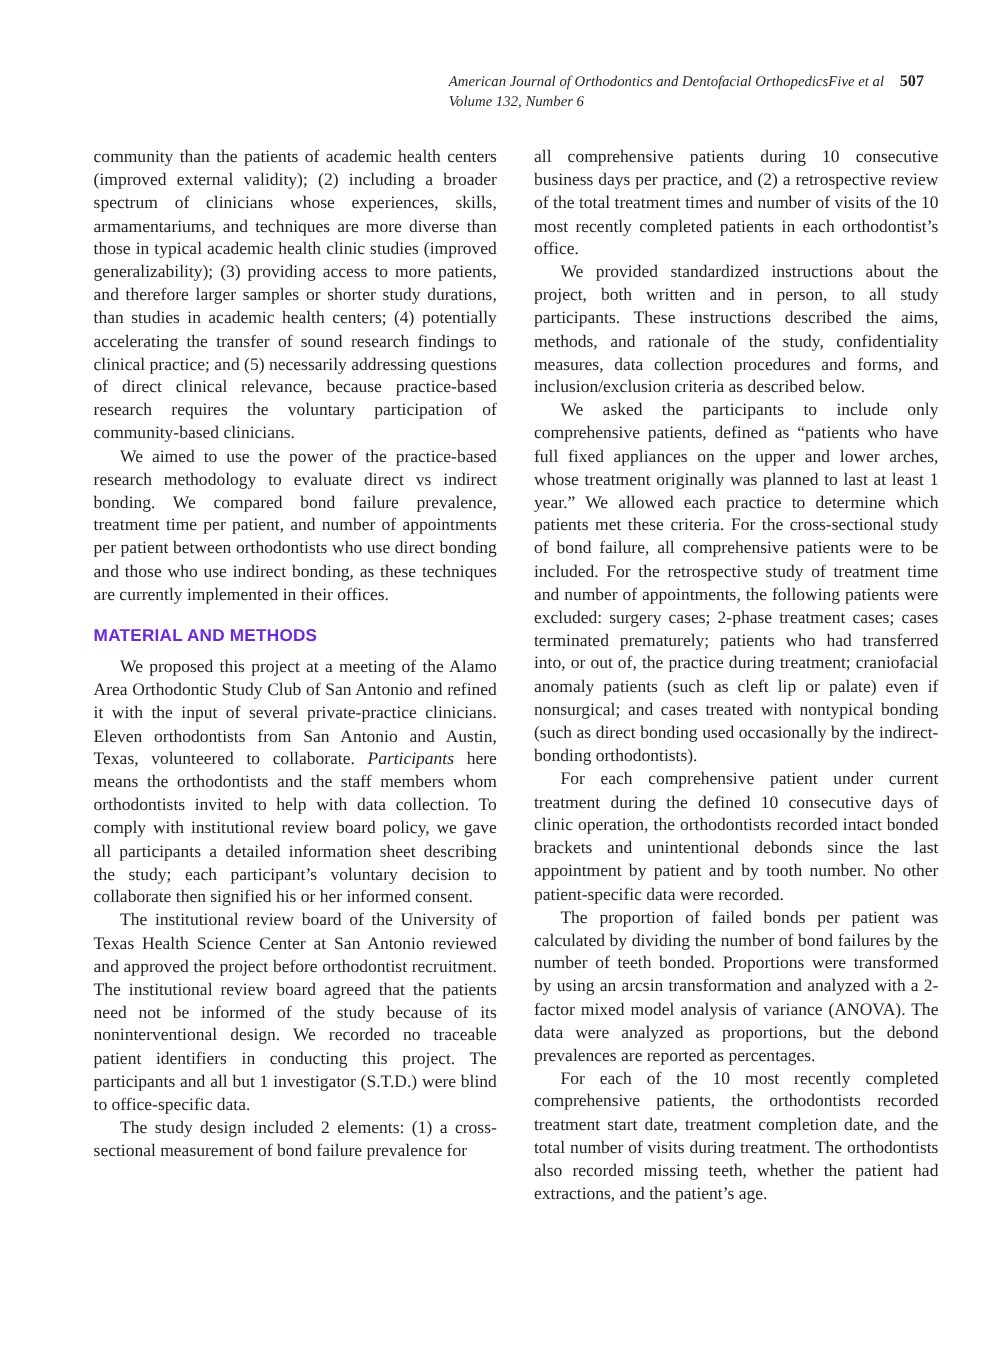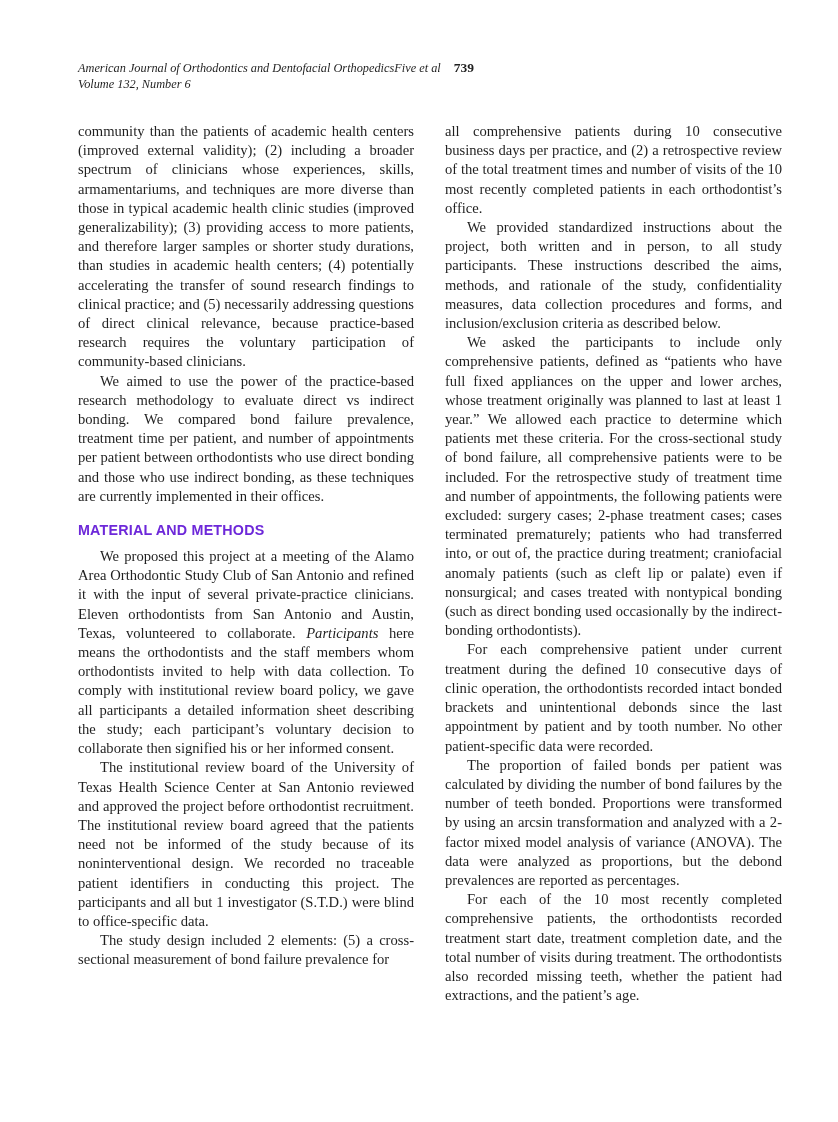--- a/index.html
+++ b/index.html
@@ -11,21 +11,21 @@
     font-family: "Liberation Serif", serif;
     color: #1f1f1f;
     overflow: hidden;
   }
   .running-header {
     position: absolute;
     top: 60px;
     left: 78px;
     right: 68px;
     display: flex;
-    justify-content: flex-start;
+    justify-content: flex-end;
     align-items: flex-start;
     font-size: 12.3px;
     line-height: 16px;
   }
   .running-header .journal-block { font-style: italic; }
   .running-header .right-block { white-space: nowrap; }
   .running-header .authors { font-style: italic; }
   .running-header .pagenum { font-weight: bold; font-style: normal; margin-left: 10px; font-size: 13.5px; }
   .content {
     position: absolute;
@@ -61,32 +61,32 @@
 
 <div class="page">
 
   <div class="running-header">
     <div class="journal-block">
       <div>American Journal of Orthodontics and Dentofacial Orthopedics</div>
       <div>Volume 132, Number 6</div>
     </div>
     <div class="right-block">
       <span class="authors">Five et al</span>
-      <span class="pagenum">739</span>
+      <span class="pagenum">507</span>
     </div>
   </div>
 
   <div class="content">
     <div class="col col-left" id="col-left">
         <p class="">community than the patients of academic health centers (improved external validity); (2) including a broader spectrum of clinicians whose experiences, skills, armamentariums, and techniques are more diverse than those in typical academic health clinic studies (improved generalizability); (3) providing access to more patients, and therefore larger samples or shorter study durations, than studies in academic health centers; (4) potentially accelerating the transfer of sound research findings to clinical practice; and (5) necessarily addressing questions of direct clinical relevance, because practice-based research requires the voluntary participation of community-based clinicians.</p>
         <p class="indent">We aimed to use the power of the practice-based research methodology to evaluate direct vs indirect bonding. We compared bond failure prevalence, treatment time per patient, and number of appointments per patient between orthodontists who use direct bonding and those who use indirect bonding, as these techniques are currently implemented in their offices.</p>
         <h2 class="section-heading">MATERIAL AND METHODS</h2>
         <p class="indent">We proposed this project at a meeting of the Alamo Area Orthodontic Study Club of San Antonio and refined it with the input of several private-practice clinicians. Eleven orthodontists from San Antonio and Austin, Texas, volunteered to collaborate. <i>Participants</i> here means the orthodontists and the staff members whom orthodontists invited to help with data collection. To comply with institutional review board policy, we gave all participants a detailed information sheet describing the study; each participant’s voluntary decision to collaborate then signified his or her informed consent.</p>
         <p class="indent">The institutional review board of the University of Texas Health Science Center at San Antonio reviewed and approved the project before orthodontist recruitment. The institutional review board agreed that the patients need not be informed of the study because of its noninterventional design. We recorded no traceable patient identifiers in conducting this project. The participants and all but 1 investigator (S.T.D.) were blind to office-specific data.</p>
-        <p class="indent">The study design included 2 elements: (5) a cross-sectional measurement of bond failure prevalence for</p>
+        <p class="indent">The study design included 2 elements: (1) a cross-sectional measurement of bond failure prevalence for</p>
       </div>
     <div class="col col-right" id="col-right">
         <p class="">all comprehensive patients during 10 consecutive business days per practice, and (2) a retrospective review of the total treatment times and number of visits of the 10 most recently completed patients in each orthodontist’s office.</p>
         <p class="indent">We provided standardized instructions about the project, both written and in person, to all study participants. These instructions described the aims, methods, and rationale of the study, confidentiality measures, data collection procedures and forms, and inclusion/exclusion criteria as described below.</p>
         <p class="indent">We asked the participants to include only comprehensive patients, defined as “patients who have full fixed appliances on the upper and lower arches, whose treatment originally was planned to last at least 1 year.” We allowed each practice to determine which patients met these criteria. For the cross-sectional study of bond failure, all comprehensive patients were to be included. For the retrospective study of treatment time and number of appointments, the following patients were excluded: surgery cases; 2-phase treatment cases; cases terminated prematurely; patients who had transferred into, or out of, the practice during treatment; craniofacial anomaly patients (such as cleft lip or palate) even if nonsurgical; and cases treated with nontypical bonding (such as direct bonding used occasionally by the indirect-bonding orthodontists).</p>
         <p class="indent">For each comprehensive patient under current treatment during the defined 10 consecutive days of clinic operation, the orthodontists recorded intact bonded brackets and unintentional debonds since the last appointment by patient and by tooth number. No other patient-specific data were recorded.</p>
         <p class="indent">The proportion of failed bonds per patient was calculated by dividing the number of bond failures by the number of teeth bonded. Proportions were transformed by using an arcsin transformation and analyzed with a 2-factor mixed model analysis of variance (ANOVA). The data were analyzed as proportions, but the debond prevalences are reported as percentages.</p>
         <p class="indent">For each of the 10 most recently completed comprehensive patients, the orthodontists recorded treatment start date, treatment completion date, and the total number of visits during treatment. The orthodontists also recorded missing teeth, whether the patient had extractions, and the patient’s age.</p>
       </div>
   </div>

